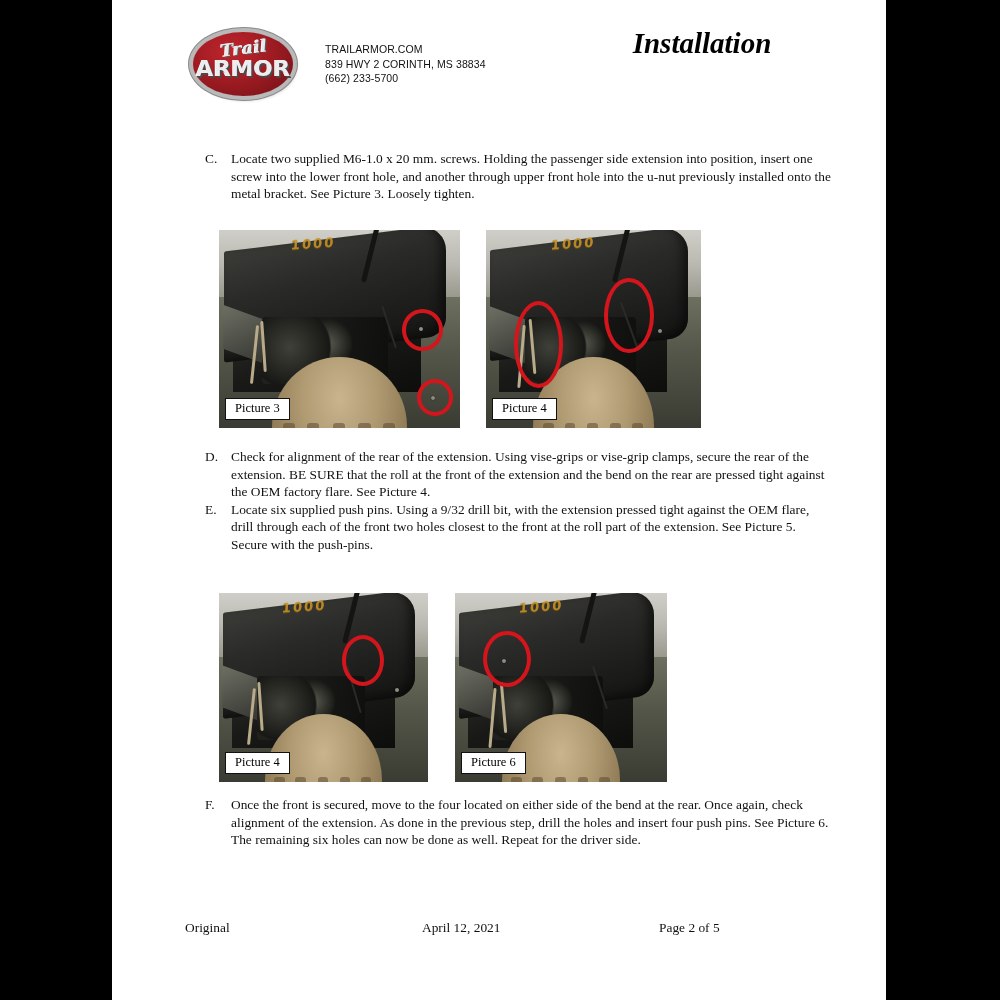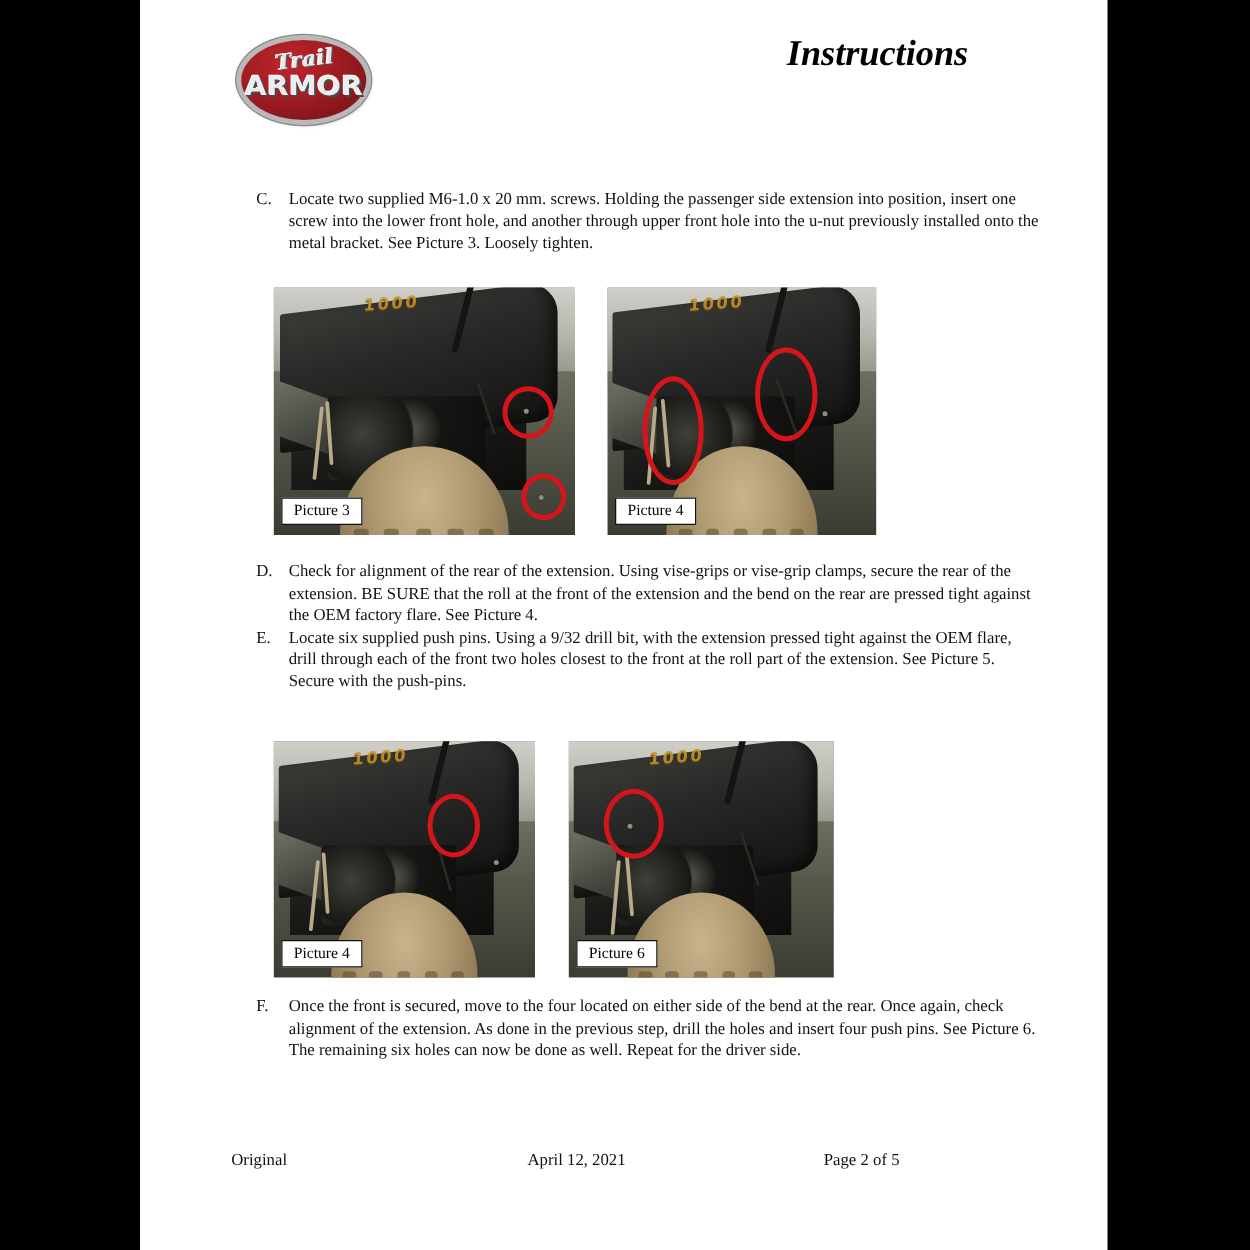--- a/index.html
+++ b/index.html
@@ -287,23 +287,28 @@
 <div id="page">
 
   <div class="header">
 
     <div class="logo-wrap">
       <div class="logo-oval"></div>
       <div class="logo-trail">Trail</div>
       <div class="logo-armor">ARMOR</div>
     </div>
 
+    <div class="company-info">
+      <div>TRAILARMOR.COM</div>
+      <div>839 HWY 2 CORINTH, MS 38834</div>
+      <div>(662) 233-5700</div>
+    </div>
 
     <div class="doc-title">
-      <div>Instructions</div>
+      <div>Installation</div>
     </div>
 
   </div>
 
   <div class="steps" id="block-c">
     <div class="step">
       <div class="step-row">
         <div class="step-letter">C.</div>
         <div class="step-text">Locate two supplied M6-1.0 x 20 mm. screws. Holding the passenger side extension into position, insert one screw into the lower front hole, and another through upper front hole into the u-nut previously installed onto the metal bracket. See Picture 3. Loosely tighten.</div>
       </div>

